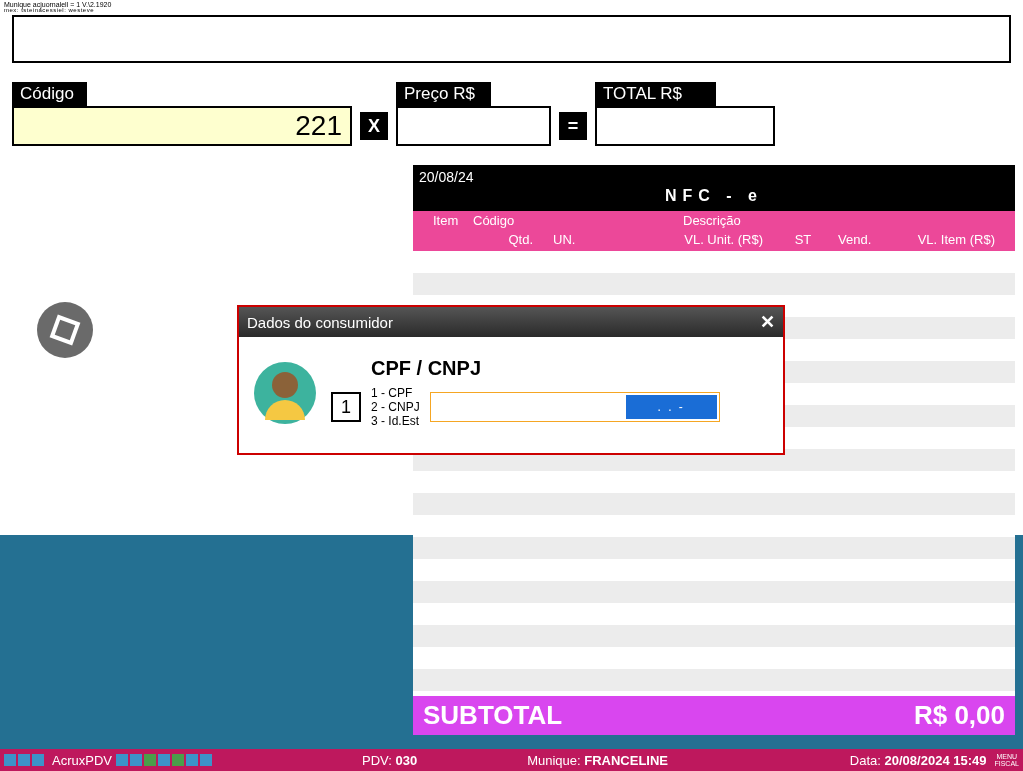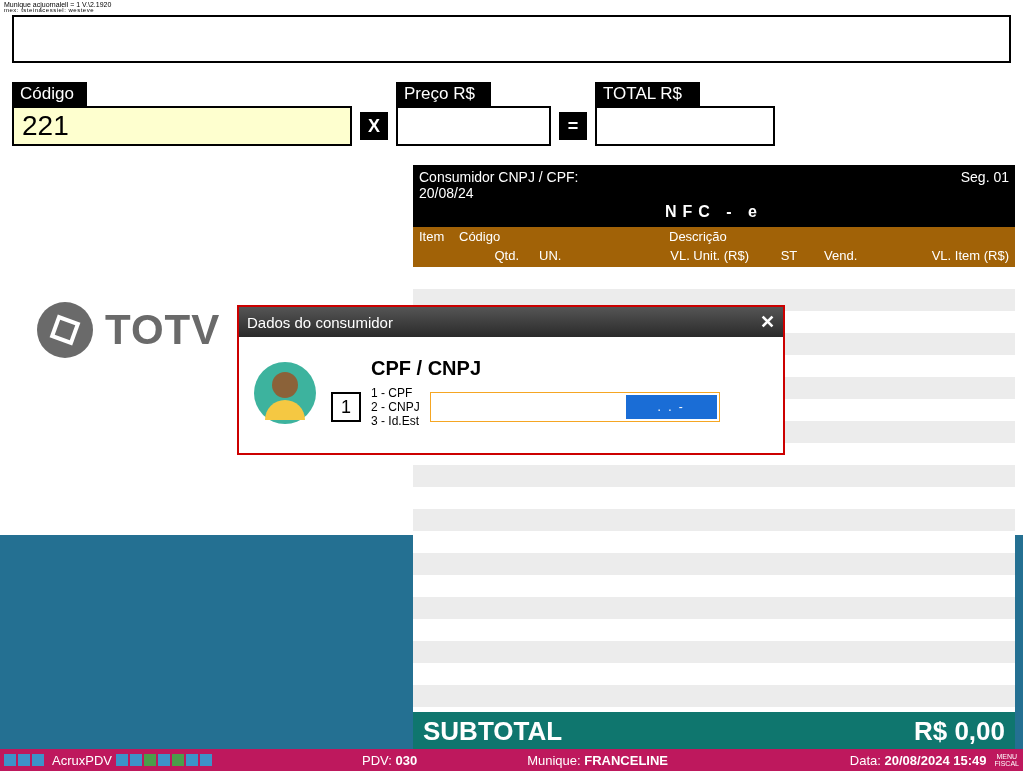--- a/index.html
+++ b/index.html
@@ -9,60 +9,60 @@
     .title-text { font-size: 7px; color: #000; }
     .sub-title { position: absolute; top: 7px; left: 4px; font-size: 6px; letter-spacing: 0.5px; }
     
     .top-input-row { position: absolute; top: 15px; left: 12px; right: 12px; }
     .big-input { width: 100%; height: 48px; border: 2px solid #000; background: #fff; }
     
     .field-row { position: absolute; top: 82px; left: 12px; right: 12px; display: flex; gap: 8px; align-items: flex-start; }
     .field-group { display: flex; flex-direction: column; }
     .field-label { background: #000; color: #fff; padding: 2px 8px; font-size: 17px; display: inline-block; }
     .field-input { border: 2px solid #000; height: 40px; padding: 0 8px; font-size: 28px; }
-    .field-input.yellow { background: #feffcf; }
+    .field-input.yellow { background: #feffcf; text-align: right; }
     .codigo-group .field-label { width: 75px; }
     .codigo-group .field-input { width: 340px; }
     .qtd-group { margin-left: 40px; }
     .qtd-group .field-label { width: 110px; }
     .qtd-group .field-input { width: 155px; }
     .preco-group .field-label { width: 95px; }
     .preco-group .field-input { width: 155px; }
-    .total-group .field-label { width: 105px; }
+    .total-group .field-label { width: 121px; }
     .total-group .field-input { width: 180px; }
     .op-box { width: 28px; height: 28px; background: #000; color: #fff; display: flex; align-items: center; justify-content: center; font-size: 18px; font-weight: bold; margin-top: 30px; }
     
     .logo { position: absolute; left: 35px; top: 300px; display: flex; align-items: center; gap: 10px; color: #6a6a6a; }
     .logo-icon { width: 60px; height: 60px; }
     .logo-text { font-size: 42px; font-weight: bold; letter-spacing: 1px; }
     
     .blue-bg { position: absolute; left: 0; right: 0; top: 535px; bottom: 0; background: #247092; }
     
     .grid-area { position: absolute; left: 413px; top: 165px; width: 602px; height: 566px; background: #fff; }
     .grid-header { background: #000; color: #fff; padding: 4px 6px; font-size: 14px; }
     .grid-header-row1 { display: flex; justify-content: space-between; }
     .nfce { text-align: center; font-size: 16px; font-weight: bold; letter-spacing: 6px; padding: 2px 0; }
-    .grid-cols { background: #a16207; color: #fff; display: flex; font-size: 13px; padding: 2px 6px; }
+    .grid-cols { background: #ec4899; color: #fff; display: flex; font-size: 13px; padding: 2px 20px; }
     .grid-cols-row2 { padding-bottom: 4px; align-items: center; }
     .col-item { width: 40px; }
     .col-codigo { width: 170px; }
     .col-qtd { width: 60px; text-align: right; }
     .col-un { width: 40px; }
     .col-desc { width: 170px; }
     .col-vlunit { width: 90px; text-align: right; }
     .col-st { width: 40px; text-align: center; }
     .col-vend { width: 50px; }
     .col-vlitem { flex: 1; text-align: right; }
     
     .grid-body { height: 445px; overflow: hidden; }
     .grid-row { height: 22px; }
     .grid-row:nth-child(even) { background: #ececec; }
     .grid-row:nth-child(odd) { background: #fff; }
     
-    .subtotal-bar { background: #0f766e; color: #fff; display: flex; justify-content: space-between; padding: 4px 10px; font-size: 26px; font-weight: bold; }
+    .subtotal-bar { background: #d946ef; color: #fff; display: flex; justify-content: space-between; padding: 4px 10px; font-size: 26px; font-weight: bold; }
     
     .status-bar { position: absolute; bottom: 0; left: 0; right: 0; height: 22px; background: #be185d; color: #fff; display: flex; align-items: center; font-size: 13px; padding: 0 4px; }
     .status-icons { display: flex; gap: 2px; align-items: center; }
     .status-icon { width: 12px; height: 12px; background: #3d92c9; display: inline-block; }
     .status-icon.green { background: #4a9e4a; }
     .status-product { margin-left: 8px; color: #fff; }
     .status-pdv { margin-left: 150px; }
     .status-pdv-num { color: #fff; font-weight: bold; }
     .status-op { margin-left: 110px; }
     .status-op-name { color: #fff; font-weight: bold; }
@@ -114,31 +114,26 @@
     <input class="field-input" value="" style="">
   </div>
 </div>
 
 <div class="logo">
   <svg class="logo-icon" viewBox="0 0 60 60">
     <circle cx="30" cy="30" r="28" fill="#6a6a6a"></circle>
     <rect x="18" y="18" width="24" height="24" fill="#fff" transform="rotate(20 30 30)"></rect>
     <rect x="22" y="22" width="16" height="16" fill="#6a6a6a" transform="rotate(20 30 30)"></rect>
   </svg>
-  <span class="logo-text">TOTV</span>
 </div>
 
 <div class="blue-bg"></div>
 
 <div class="grid-area">
   <div class="grid-header">
-    <div class="grid-header-row1">
-      <span>Consumidor CNPJ / CPF:</span>
-      <span>Seg. 01</span>
-    </div>
     <div>20/08/24</div>
     <div class="nfce">NFC - e</div>
   </div>
   <div class="grid-cols">
     <span class="col-item">Item</span>
     <span class="col-codigo">Código</span>
     <span class="col-desc" style="margin-left:40px">Descrição</span>
   </div>
   <div class="grid-cols grid-cols-row2">
     <span class="col-item"></span>

